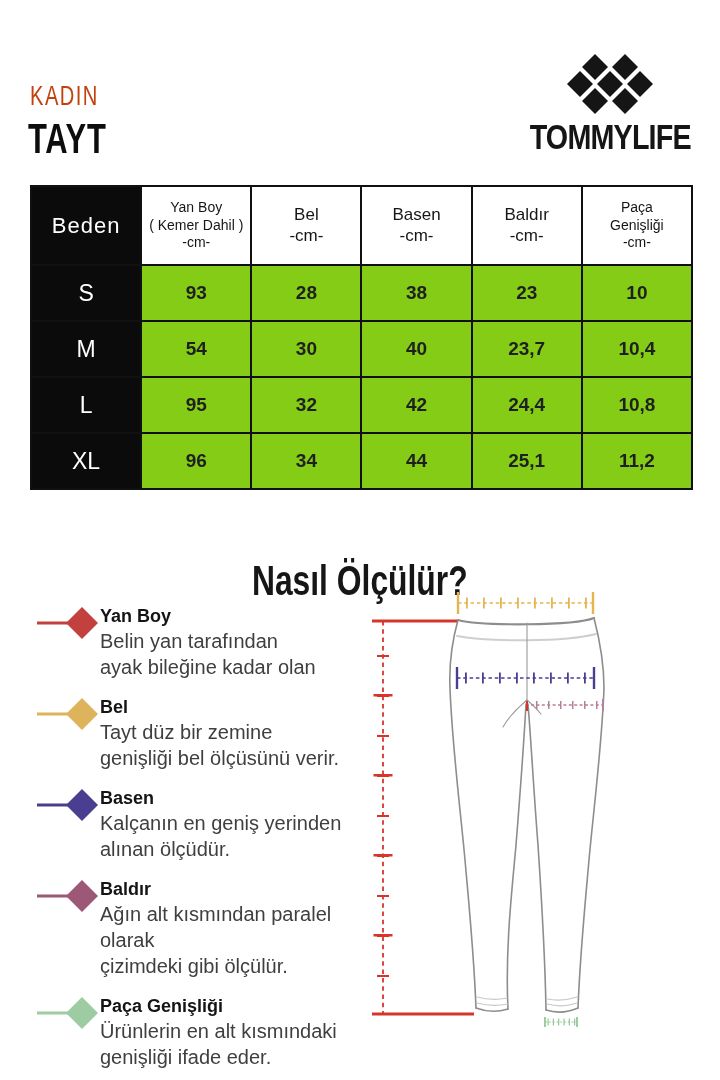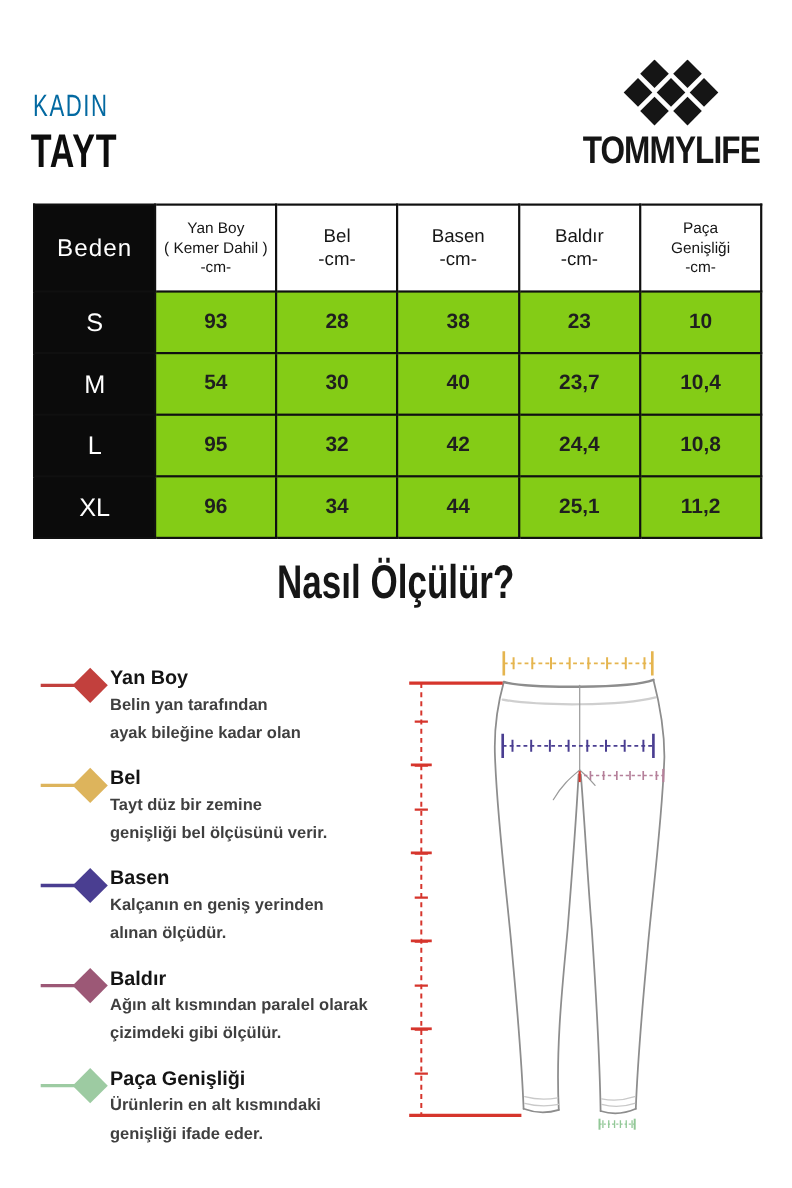--- a/index.html
+++ b/index.html
@@ -4,21 +4,21 @@
 <style>
   html,body { margin:0; padding:0; background:#ffffff; }
   .page {
     position:relative; width:720px; height:1080px; background:#ffffff;
     font-family:"Liberation Sans", sans-serif; color:#111; overflow:hidden;
   }
   .abs { position:absolute; }
 
   
   .cond { display:inline-block; transform:scaleX(0.72); transform-origin:left center; white-space:nowrap; }
-  .cat-label   { left:30px; top:80px;  font-size:28px; font-weight:400; letter-spacing:2px; color:#0369a1; }
+  .cat-label   { left:30px; top:80px;  font-size:28px; font-weight:400; letter-spacing:2px; color:#c2410c; }
   .type-label  { left:28px; top:114px; font-size:43px; font-weight:800; letter-spacing:1px; color:#0d0d0d; }
   .logo-box { left:505px; top:54px; width:210px; text-align:center; }
   .logo-diamonds { display:block; margin:0 auto; }
   .brand-name { display:inline-block; transform:scaleX(0.82); transform-origin:center; font-size:35px; font-weight:800; letter-spacing:-1px; color:#151515; white-space:nowrap; margin-top:2px; }
 
   
   table.size-table {
     left:30px; top:185px; position:absolute; width:663px;
     border-collapse:collapse; table-layout:fixed;
   }
@@ -26,29 +26,29 @@
   table.size-table thead tr { height:79px; }
   table.size-table tbody tr { height:56px; }
   th.corner, td.size-col { background:#0b0b0b; color:#ffffff; border-color:#0b0b0b; font-weight:400; }
   th.corner { font-size:22px; letter-spacing:1px; font-weight:500; }
   td.size-col { font-size:23px; }
   th.col-head { font-weight:500; font-size:17px; line-height:1.22; color:#161616; background:#fff; }
   th.col-head.small { font-size:14px; line-height:1.28; }
   td.val-cell { font-size:19px; font-weight:700; color:#1f1f1f; background:#84cc16; }
 
   
-  .how-title { left:0; top:506px; width:720px; text-align:center; font-size:43px; font-weight:700; color:#161616; }
+  .how-title { left:0; top:556px; width:720px; text-align:center; font-size:43px; font-weight:700; color:#161616; }
   .how-title .cond { transform:scaleX(0.74); transform-origin:center; }
 
   
   .legend { left:36px; top:604px; width:330px; display:flex; flex-direction:column; gap:15px; }
   .legend-item { display:flex; align-items:flex-start; }
   .legend-icon { flex:0 0 64px; margin-top:-1px; }
   .legend-title { font-size:18px; font-weight:700; color:#141414; line-height:24px; }
-  .legend-desc-line { font-size:15px; color:#3f3f3f; line-height:26px;font-weight:bold; }
+  .legend-desc-line { font-size:20px; color:#3f3f3f; line-height:26px; }
 
   
   .diagram { left:360px; top:585px; }
 </style>
 </head>
 <body>
 
 <div class="page">
 
   <div class="abs cat-label"><span class="cond">KADIN</span></div>

